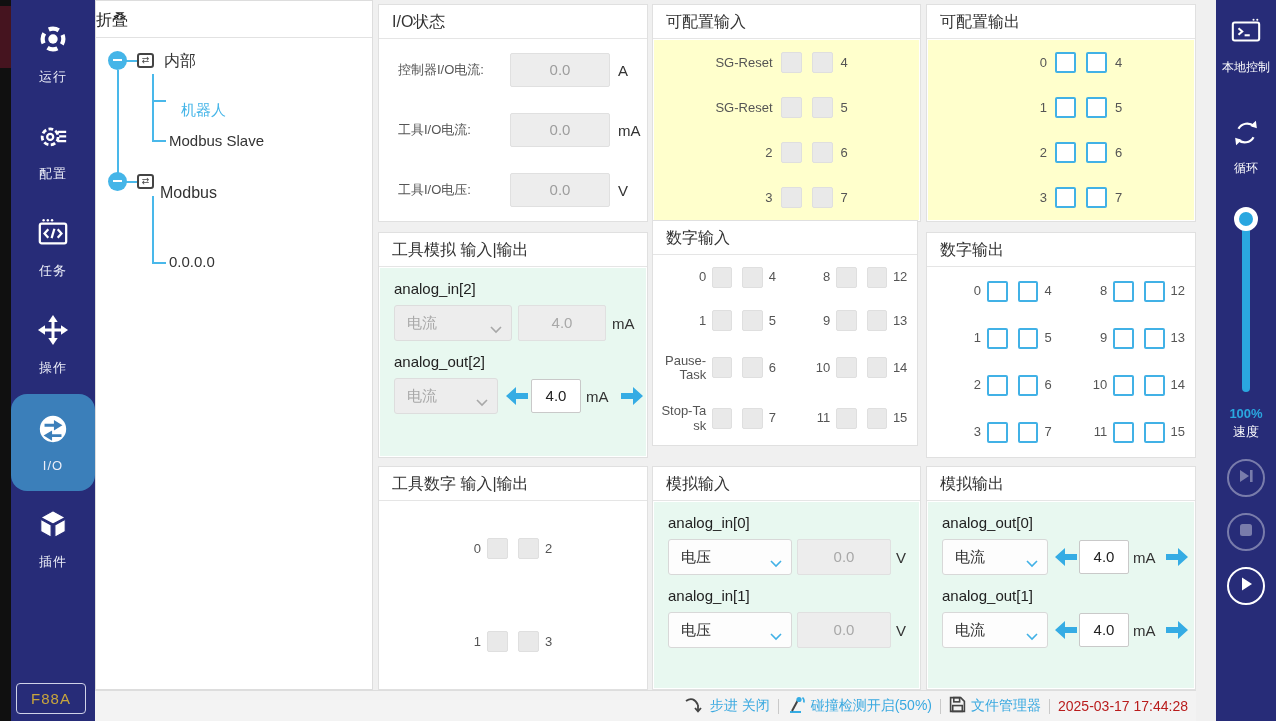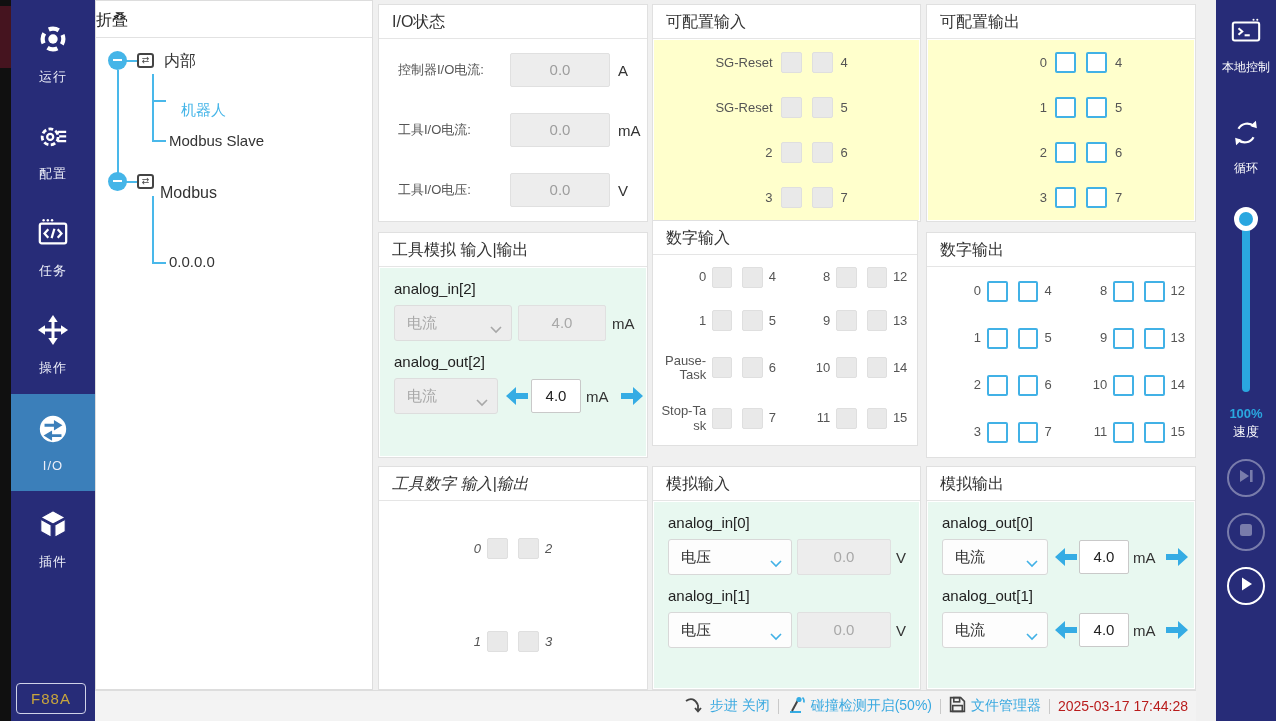--- a/index.html
+++ b/index.html
@@ -7,21 +7,21 @@
     font-family:"Liberation Sans","DejaVu Sans",sans-serif; background:#f0f0f0; }
   .app { position:relative; width:1276px; height:721px; }
 
   
   .edge-strip { position:absolute; left:0; top:0; width:11px; height:721px; background:#101010; }
   .edge-red { position:absolute; left:0; top:6px; width:11px; height:62px; background:#45141f; }
 
   
   .left-sidebar { position:absolute; left:11px; top:0; width:84px; height:721px; background:#272c78; padding-top:6px; }
   .nav-item { height:97px; display:flex; flex-direction:column; align-items:center; justify-content:center; gap:9px; cursor:pointer; }
-  .nav-item.active { background:#3b7fba; }
+  .nav-item.active { background:#3b7fba;border-radius:16px; }
   .nav-label { color:#eceef8; font-size:13px; letter-spacing:1px; }
   .badge-btn { position:absolute; left:5px; bottom:7px; width:70px; height:31px; border:1px solid #cfd2e8; border-radius:4px;
     color:#c9a63c; font-size:15px; text-align:center; line-height:29px; letter-spacing:1px; }
 
   
   .tree-panel { position:absolute; left:95px; top:0; width:278px; height:690px; background:#fff; border:1px solid #ddd; }
   .tree-header { height:37px; line-height:37px; font-size:16px; color:#222; border-bottom:1px solid #e2e2e2; }
   .tree-body { position:relative; height:650px; }
   .tline { position:absolute; background:#49b8ea; }
   .toggle { position:absolute; width:19px; height:19px; border-radius:50%; background:#45b5e8; }
@@ -410,21 +410,21 @@
           <span class="cb on"></span>
         <span class="dlbl r">7</span>
         <span class="dlbl l2">11</span>
         <span class="cb on"></span>
           <span class="cb on"></span>
         <span class="dlbl r">15</span>
       </div>
     </div>
   </div>
 
-  <div class="panel" style="left:378px; top:466px; width:270px; height:224px;font-style:italic;">
+  <div class="panel" style="left:378px; top:466px; width:270px; height:224px;">
     <div class="ptitle">工具数字 输入|输出</div>
     <div class="pbody cols">
       <div class="tdg-row">
         <span class="tdg-l">0</span>
         <span class="cb"></span>
           <span class="cb"></span>
         <span class="tdg-r">2</span>
       </div>
       <div class="tdg-row">
         <span class="tdg-l">1</span>

